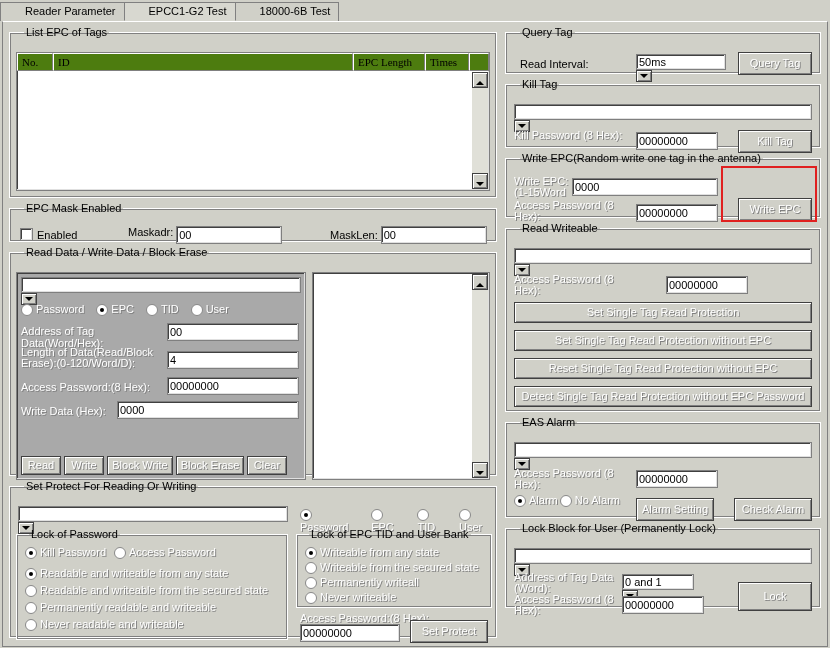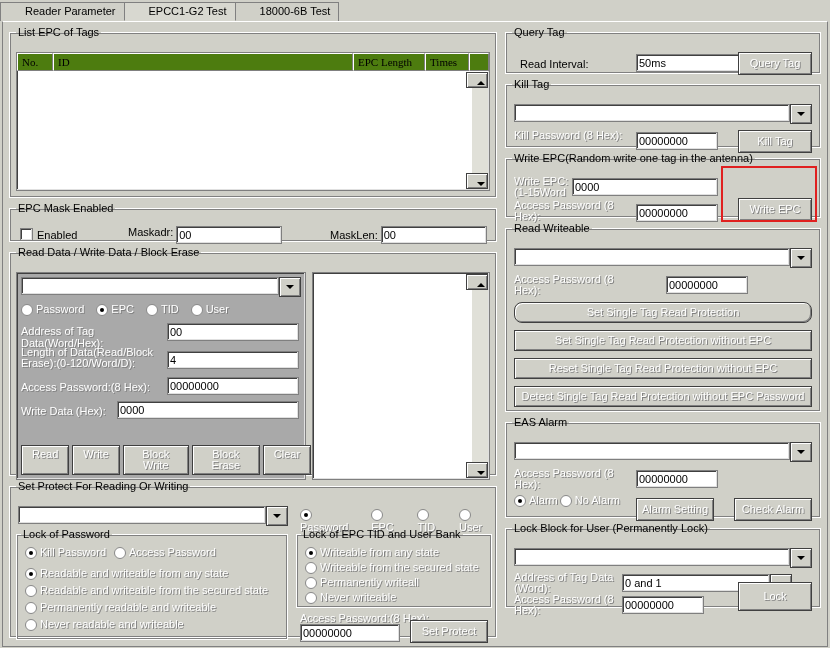--- a/index.html
+++ b/index.html
@@ -42,40 +42,40 @@
   fieldset {
     position: absolute;
     border: 1px solid #fff;
     box-shadow: inset 1px 1px 0 #808080, -1px -1px 0 #808080 inset;
     border-radius: 0;
     margin: 0;
     padding: 10px 6px 6px 6px;
   }
   fieldset > legend {
     padding: 0 2px;
-    margin-left: 0;
+    margin-left: 8px;
   }
   .lowered {
     background: #fff;
     border: 1px solid #7F7F7F;
     box-shadow: inset -1px -1px 0 #E0E0E0, inset 1px 1px 0 #404040;
   }
   .lowered-dim {
     background: #A9A9A9;
     border: 1px solid #7F7F7F;
     box-shadow: inset -1px -1px 0 #E0E0E0, inset 1px 1px 0 #404040;
   }
   .btn {
     background: #D0D0C8;
     border: 1px solid #404040;
     box-shadow: inset 1px 1px 0 #fff, inset -1px -1px 0 #808080;
     text-align: center;
     line-height: 1;
     cursor: pointer;
-    padding: 3px 10px;
+    padding: 3px 2px;
   }
   .btn.disabled { color: #fff; text-shadow: 1px 1px 0 #808080; cursor: default;}
   .btn.big { padding: 4px 2px; }
   .dim-text { color: #fff; text-shadow: 1px 1px 0 #808080; }
   input.textin, select.sel {
     font-family: inherit; font-size: 11px;
     padding: 1px 2px;
     height: 18px;
   }
   .chk {
@@ -107,21 +107,21 @@
   .radio.dim { border-color: #888;}
   .sb { 
     background: #E0E0D8;
     position: absolute;
   }
   .sb .btnup, .sb .btndn { position: absolute; width:16px; height:16px; right:0; }
   .sb .btnup { top:0; } .sb .btndn { bottom:0; }
   .tri { display:inline-block; width:0;height:0;border-left:4px solid transparent;border-right:4px solid transparent;}
   .tri.up{ border-bottom:4px solid #000;} .tri.down{border-top:4px solid #000;}
   .dropdown {
-    display: flex; align-items: stretch;
+    display: flex; align-items: stretch; flex-direction: column;
   }
   .dropdown .textin { flex:1; }
   .dropdown .ddbtn {
     width: 16px; display:flex;align-items:center;justify-content:center;
   }
   .redbox {
     position:absolute;
     border: 2px solid #E02020;
     pointer-events: none;
   }
@@ -311,21 +311,21 @@
   <fieldset style="left:502px; top:200px; width:316px; height:190px;">
     <legend>Read Writeable</legend>
     <div class="dropdown" style="position:absolute; left:8px; top:14px; right:8px; height:20px;">
       <input class="textin lowered" style="">
       <div class="btn ddbtn">
           <span class="tri down"></span>
         </div>
     </div>
     <div class="dim-text" style="position:absolute; left:8px; top:40px; width:116px; line-height:11px;">Access Password (8 Hex):</div>
     <input class="textin lowered" style="position: absolute; left: 160px; top: 42px; width: 82px;" value="00000000">
-    <div class="btn disabled big" style="position:absolute; left:8px; right:8px; top:68px;border-radius:8px;">Set Single Tag Read Protection</div>
+    <div class="btn disabled big" style="position:absolute; left:8px; right:8px; top:68px;">Set Single Tag Read Protection</div>
     <div class="btn disabled big" style="position:absolute; left:8px; right:8px; top:96px;">Set Single Tag Read Protection without EPC</div>
     <div class="btn disabled big" style="position:absolute; left:8px; right:8px; top:124px;">Reset Single Tag Read Protection without EPC</div>
     <div class="btn disabled big" style="position:absolute; left:8px; right:8px; top:152px;">Detect Single Tag Read Protection without EPC Password</div>
   </fieldset>
 
   <fieldset style="left:502px; top:394px; width:316px; height:102px;">
     <legend>EAS Alarm</legend>
     <div class="dropdown" style="position:absolute; left:8px; top:14px; right:8px; height:20px;">
       <input class="textin lowered" style="">
       <div class="btn ddbtn">

